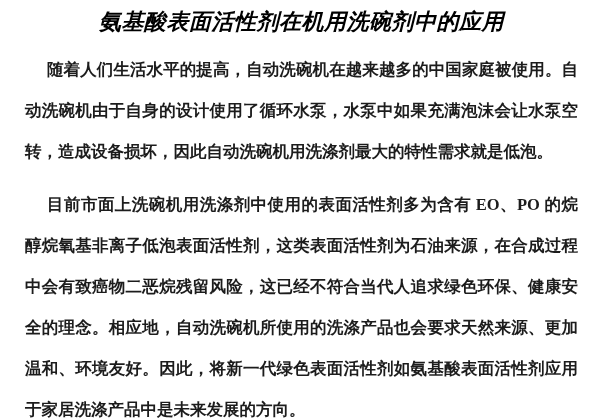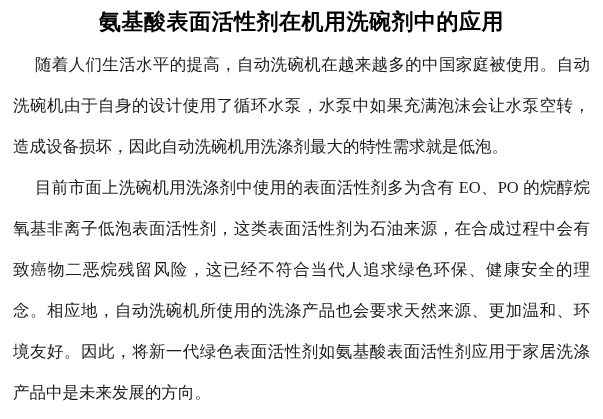--- a/index.html
+++ b/index.html
@@ -22,28 +22,30 @@
     padding: 7px 13px 0 13px;
   }
   .doc-title {
     font-size: 22px;
     font-weight: bold;
     line-height: 1.35;
     text-align: center;
     color: #000000;
     margin: 0 0 7px 0;
     letter-spacing: 0.5px;
+    font-style: italic;
   }
   .doc-paragraph {
     font-size: 16.5px;
     line-height: 41px;
     text-align: justify;
     text-indent: 22px;
     color: var(--text-color);
-    margin: 0;
+    margin: 12px;
+    font-weight: bold;
   }
 </style>
 </head>
 <body>
 
 <div class="page">
   <h1 class="doc-title">氨基酸表面活性剂在机用洗碗剂中的应用</h1>
   <p class="doc-paragraph">随着人们生活水平的提高，自动洗碗机在越来越多的中国家庭被使用。自动洗碗机由于自身的设计使用了循环水泵，水泵中如果充满泡沫会让水泵空转，造成设备损坏，因此自动洗碗机用洗涤剂最大的特性需求就是低泡。</p>
   <p class="doc-paragraph">目前市面上洗碗机用洗涤剂中使用的表面活性剂多为含有 EO、PO 的烷醇烷氧基非离子低泡表面活性剂，这类表面活性剂为石油来源，在合成过程中会有致癌物二恶烷残留风险，这已经不符合当代人追求绿色环保、健康安全的理念。相应地，自动洗碗机所使用的洗涤产品也会要求天然来源、更加温和、环境友好。因此，将新一代绿色表面活性剂如氨基酸表面活性剂应用于家居洗涤产品中是未来发展的方向。</p>
 </div>

